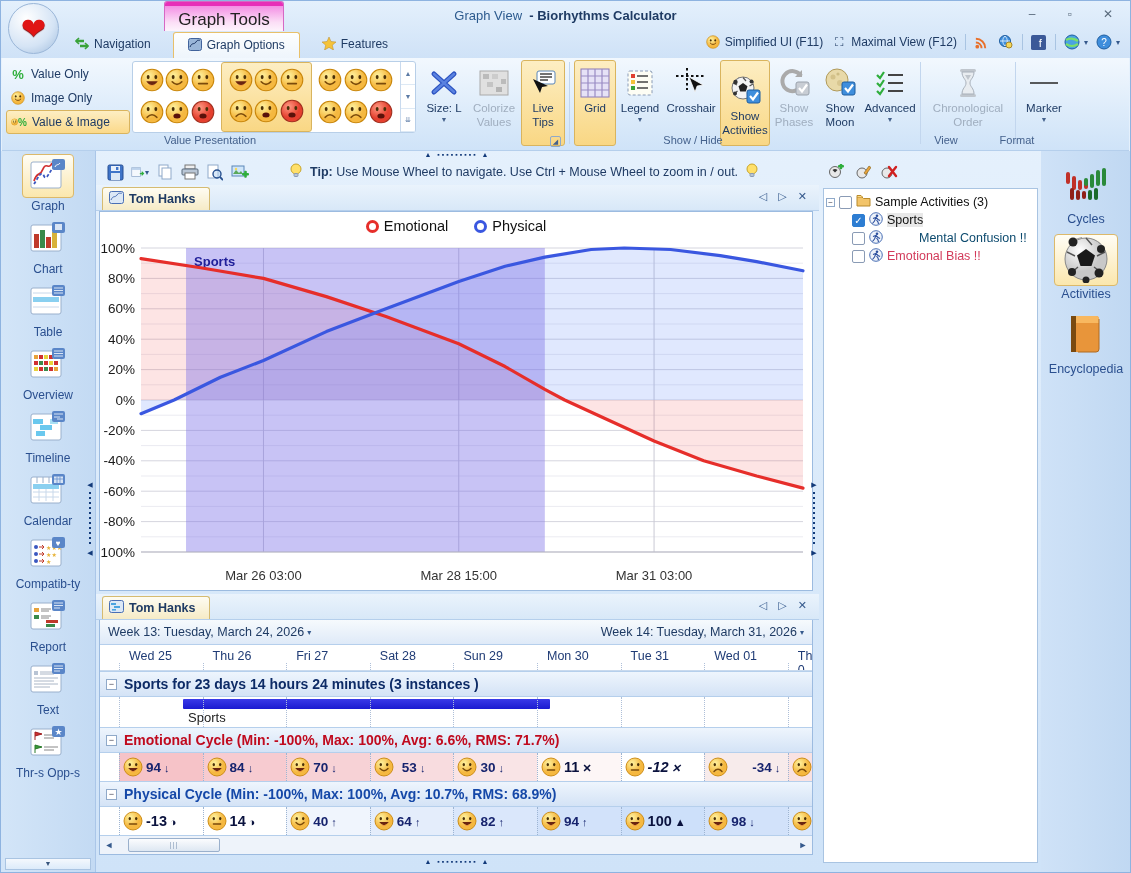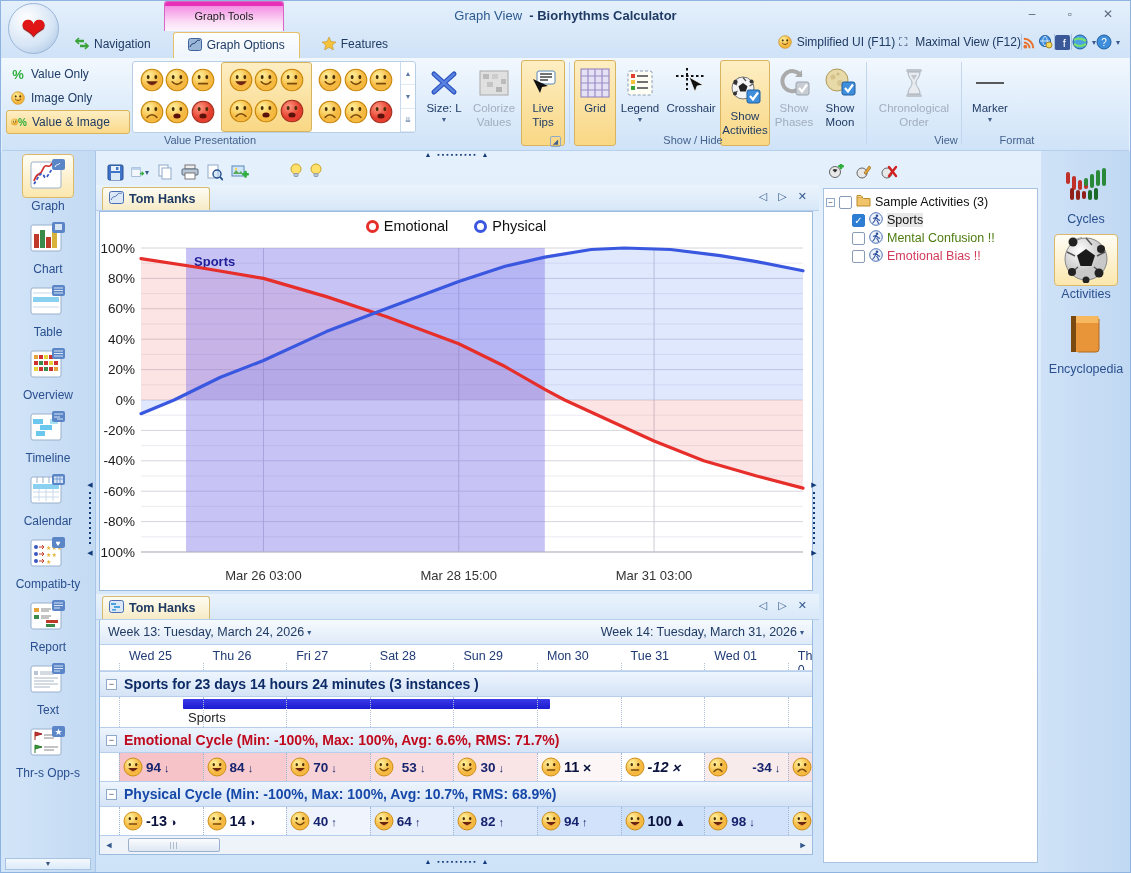--- a/index.html
+++ b/index.html
@@ -8,26 +8,26 @@
   #window{position:relative;width:1131px;height:873px;background:linear-gradient(#e9f3fd,#cfe3f8);border:1px solid #8eb3e0;overflow:hidden;}
 
   
   .titlebar{position:absolute;top:0;left:0;right:0;height:57px;background:linear-gradient(#e4f0fc,#cfe2f7);}
   .logo{position:absolute;left:7px;top:2px;width:51px;height:51px;border-radius:50%;background:radial-gradient(circle at 35% 30%,#ffffff,#d5e4f5 60%,#9fbcdd);border:1px solid #9ab6d8;display:flex;align-items:center;justify-content:center;}
   .logo .heart{font-size:30px;color:#e01515;text-shadow:0 1px 1px #7a0a0a;}
   .title-text{position:absolute;top:7px;left:0;right:0;text-align:center;font-size:13px;color:#2c5a8e;}
   .title-text b{color:#1f3b64;}
   .winbtns{position:absolute;top:6px;right:14px;display:flex;gap:22px;color:#5a6b7d;font-size:12px;}
   .winbtn{width:16px;text-align:center;cursor:default;}
-  .ctx-banner{position:absolute;left:163px;top:0;width:120px;height:30px;background:linear-gradient(#f27be0,#fbdef6 70%,#fdf4fc);border:1px solid #d668c4;border-bottom:none;border-radius:3px 3px 0 0;text-align:center;font-size:11px;color:#222;padding-top:8px;}
+  .ctx-banner{position:absolute;left:163px;top:0;width:120px;height:30px;background:linear-gradient(#f27be0,#fbdef6 70%,#fdf4fc);border:1px solid #d668c4;border-bottom:none;border-radius:3px 3px 0 0;text-align:center;font-size:17px;color:#222;padding-top:8px;}
   .ctx-banner:before{content:"";position:absolute;left:0;top:0;right:0;height:4px;background:#e72fb8;border-radius:3px 3px 0 0;}
   .tabs-row{position:absolute;left:60px;top:31px;height:26px;display:flex;}
   .rtab{padding:5px 14px 0 14px;margin-right:8px;font-size:12px;color:#1f3b64;display:flex;gap:5px;align-items:flex-start;}
   .rtab.active{background:linear-gradient(#fdfefe,#eef5fc);border:1px solid #e8c06a;border-bottom:none;border-radius:3px 3px 0 0;}
-  .quick-row{position:absolute;right:10px;top:33px;display:flex;align-items:center;font-size:12px;color:#1f3b64;}
+  .quick-row{position:absolute;right:10px;top:33px;display:flex;align-items:center;gap:8px;font-size:12px;color:#1f3b64;}
   .qbtn{display:flex;align-items:center;gap:4px;}
   .qsep{width:1px;height:16px;background:#a9c4e2;}
   .ico16{display:inline-flex;width:16px;height:16px;align-items:center;justify-content:center;}
 
   
   .ribbon{position:absolute;top:57px;left:1px;right:1px;height:93px;background:linear-gradient(#f2f8fe,#dcebfa 60%,#cfe3f8);border-bottom:1px solid #b5cfec;}
   .vp-opts{position:absolute;left:4px;top:4px;width:124px;}
   .vp-opt{display:flex;align-items:center;gap:5px;height:24px;padding:0 4px;border-radius:3px;font-size:12px;color:#1f3b64;}
   .vp-opt.sel{background:linear-gradient(#fdeec3,#fbd98a);border:1px solid #d9b45e;}
   .gallery{position:absolute;left:130px;top:3px;width:284px;height:72px;background:#fff;border:1px solid #b8cfe8;border-radius:3px;display:flex;}
@@ -61,21 +61,21 @@
   .rb-item .nlabel{font-size:12.5px;color:#2a4f8f;margin-top:1px;}
 
   
   .tree-tools{position:absolute;left:827px;top:163px;display:flex;gap:10px;}
   .treepanel{position:absolute;left:822px;top:187px;width:215px;height:675px;background:#fff;border:1px solid #a9c4e2;padding:4px 2px;font-size:12.5px;color:#111;}
   .tnode{display:flex;align-items:center;gap:4px;height:18px;white-space:nowrap;}
   .tchild{margin-left:26px;}
   .expander{width:9px;height:9px;border:1px solid #8fa9c9;font-size:8px;line-height:7px;text-align:center;color:#445;background:#fff;}
   .cb{width:13px;height:13px;border:1px solid #8a9bb5;border-radius:2px;background:#fff;display:inline-flex;align-items:center;justify-content:center;}
   .cb.on{background:#2d7dd2;border-color:#2d7dd2;color:#fff;font-size:10px;}
-  .t-red1{color:#4d7c0f;}
+  .t-red1{color:#0c4a6e;margin-left:32px;}
   .t-red2{color:#d23a5a;}
   .sports-sel{background:#e8e8e8;}
 
   
   .centercol{position:absolute;left:95px;top:150px;width:723px;height:723px;}
   .hsplit{height:8px;text-align:center;color:#123a7a;font-size:7px;letter-spacing:2px;line-height:8px;}
   .toolbar{height:26px;display:flex;align-items:center;gap:7px;padding-left:10px;}
   .tbico{width:18px;height:18px;display:inline-flex;align-items:center;justify-content:center;}
   .tip{margin-left:34px;display:flex;align-items:center;gap:8px;font-size:12.5px;color:#1f3b64;}
   .tabbar{height:26px;display:flex;align-items:flex-end;background:linear-gradient(#eaf3fc,#d8e8f8);border-bottom:1px solid #b5cfec;position:relative;}
@@ -594,20 +594,30 @@
             <svg width="32" height="30" viewBox="0 0 32 30">
               <circle cx="13" cy="12" r="11" fill="#e8d9a8" stroke="#b09a5a"></circle>
               <circle cx="9" cy="9" r="2.5" fill="#d4c28a"></circle>
               <circle cx="16" cy="15" r="3" fill="#d8c690"></circle>
               <circle cx="14" cy="6" r="1.6" fill="#cdbc84"></circle>
               <rect x="18" y="14" width="13" height="13" rx="2" fill="#3f8edc" stroke="#1f5ea0"></rect>
               <path d="M21 20l3 3.5 5-7" stroke="#fff" stroke-width="2.2" fill="none"></path>
             </svg>
           </span>
           <span>Show Moon</span>
+        </div>
+        <div class="bigbtn " style="width: 52px;">
+          <span class="bicon">
+            <svg width="30" height="28" viewBox="0 0 30 28">
+              <path d="M2 6l3 3 4-6M2 14l3 3 4-6M2 22l3 3 4-6" stroke="#2fae3c" stroke-width="2.2" fill="none"></path>
+              <path d="M13 6h15M13 14h15M13 22h15" stroke="#444" stroke-width="2"></path>
+            </svg>
+          </span>
+          <span>Advanced</span>
+          <span class="dd">▼</span>
         </div>
         <div class="gsep"></div>
         <div class="bigbtn disabled" style="width: 86px;">
           <span class="bicon">
             <svg width="20" height="30" viewBox="0 0 20 30">
               <rect x="2" y="1" width="16" height="3" rx="1.5" fill="#c0c6cd"></rect>
               <rect x="2" y="26" width="16" height="3" rx="1.5" fill="#c0c6cd"></rect>
               <path d="M4 4h12c0 6-4 7-4 11s4 5 4 11H4c0-6 4-7 4-11S4 10 4 4z" fill="#e8ecf0" stroke="#a8b0ba"></path>
               <path d="M7 7h6l-3 5z" fill="#c0c6cd"></path>
             </svg>
@@ -957,20 +967,21 @@
             <circle cx="5" cy="5" r="1.2" fill="#f5d75a"></circle>
             <rect x="11" y="9" width="7" height="2.6" rx="1" fill="#2fae3c"></rect>
             <rect x="13.2" y="6.8" width="2.6" height="7" rx="1" fill="#2fae3c"></rect>
           </svg>
         </span>
       <span class="tip">
         <span><svg width="12" height="15" viewBox="0 0 12 15">
               <circle cx="6" cy="6" r="5" fill="#ffe06a" stroke="#c8a52a"></circle>
               <rect x="4" y="10.5" width="4" height="3" rx="1" fill="#b9c6d5" stroke="#8a9bb5"></rect>
             </svg></span>
+        <span><b>Tip:</b> <span>Use Mouse Wheel to navigate. Use Ctrl + Mouse Wheel to zoom in / out.</span></span>
         <span><svg width="12" height="15" viewBox="0 0 12 15">
               <circle cx="6" cy="6" r="5" fill="#ffe06a" stroke="#c8a52a"></circle>
               <rect x="4" y="10.5" width="4" height="3" rx="1" fill="#b9c6d5" stroke="#8a9bb5"></rect>
             </svg></span>
       </span>
     </div>
 
     <div class="tabbar">
       <div class="doctab">
         <span><svg width="15" height="13" viewBox="0 0 15 13">

